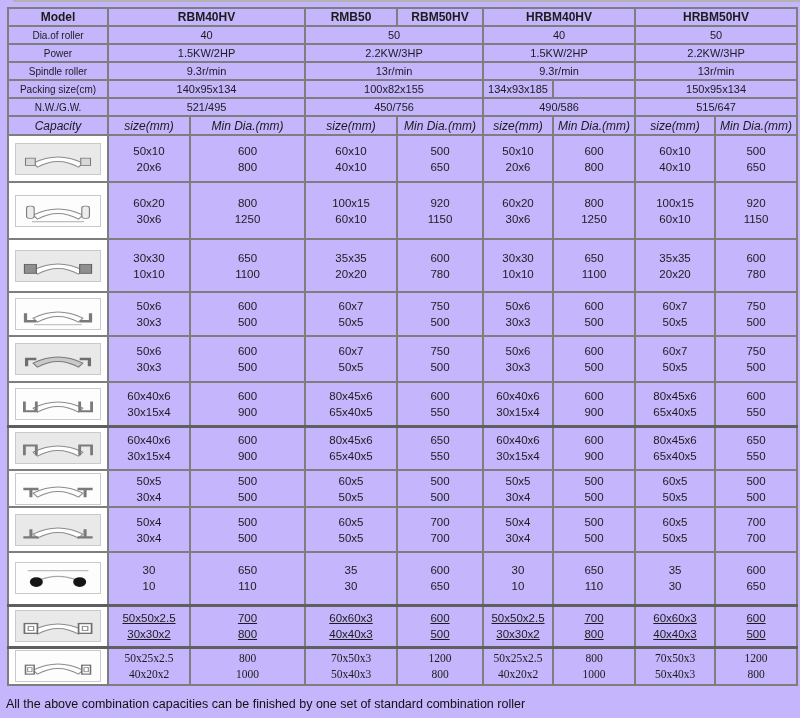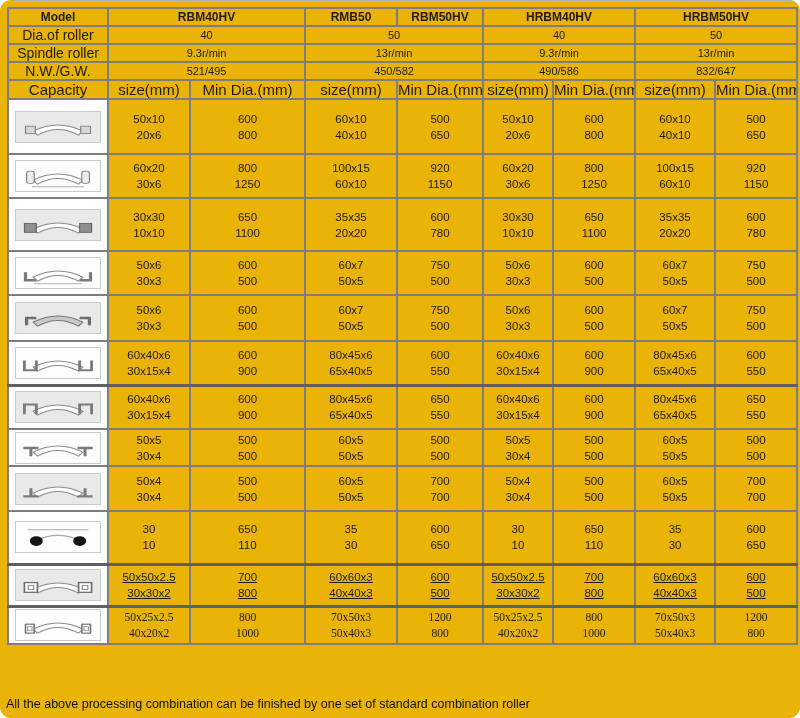--- a/index.html
+++ b/index.html
@@ -1,27 +1,27 @@
 <!DOCTYPE html>
 <html><head>
 <meta charset="utf-8">
 <style>
   html,body{margin:0;padding:0;background:#fff;}
-  .page{position:relative;width:800px;height:718px;background:#eab308;
-        font-family:"Liberation Sans",sans-serif;color:#1c1c1c;overflow:hidden;border-radius:11px;}
+  .page{position:relative;width:800px;height:718px;background:#c4b5fd;
+        font-family:"Liberation Sans",sans-serif;color:#1c1c1c;overflow:hidden;}
   .top-line{position:absolute;left:13px;top:0;width:787px;height:2px;background:#b3b3b3;}
   table.spec{position:absolute;left:7px;top:7px;width:789px;border-collapse:collapse;
              table-layout:fixed;border:2px solid #6e6e6e;}
   td{border:2px solid #7e7e7e;text-align:center;vertical-align:middle;
      font-size:11px;padding:0;overflow:hidden;white-space:nowrap;}
   tr.hdr{height:18px;}
   tr.model-row td{font-weight:bold;font-size:12px;}
   tr.cap-hdr{height:19px;}
-  tr.cap-hdr td{font-size:15px;}
-  td.lbl{font-size:14px;}
+  tr.cap-hdr td{font-size:12px;font-style:italic;}
+  td.lbl{font-size:10px;}
   td.val div{line-height:16px;font-size:11.5px;}
   td.icon-cell{background:#fff;}
   .icon-frame{display:inline-block;border:1px solid #c9c9c9;background:#fdfdfd;
               padding:2px 3px;line-height:0;}
   .icon-frame.shaded{background:#e9e9e9;}
   tr.thick td{border-top:3px solid #5f5f5f;}
   .footer-note{position:absolute;left:6px;top:697px;font-size:12.5px;color:#111;}
 </style>
 </head>
 <body>
@@ -51,47 +51,62 @@
         <td colspan="2">HRBM50HV</td>
       </tr>
       <tr class="hdr">
         <td class="lbl">Dia.of roller</td>
         <td colspan="2">40</td>
         <td colspan="2">50</td>
         <td colspan="2">40</td>
         <td colspan="2">50</td>
       </tr>
       <tr class="hdr">
+        <td class="lbl">Power</td>
+        <td colspan="2">1.5KW/2HP</td>
+        <td colspan="2">2.2KW/3HP</td>
+        <td colspan="2">1.5KW/2HP</td>
+        <td colspan="2">2.2KW/3HP</td>
+      </tr>
+      <tr class="hdr">
         <td class="lbl">Spindle roller</td>
         <td colspan="2">9.3r/min</td>
         <td colspan="2">13r/min</td>
         <td colspan="2">9.3r/min</td>
         <td colspan="2">13r/min</td>
       </tr>
       <tr class="hdr">
+        <td class="lbl">Packing size(cm)</td>
+        <td colspan="2">140x95x134</td>
+        <td colspan="2">100x82x155</td>
+        <td>134x93x185</td>
+        <td></td>
+        <td colspan="2">150x95x134</td>
+      </tr>
+      <tr class="hdr">
         <td class="lbl">N.W./G.W.</td>
         <td colspan="2">521/495</td>
-        <td colspan="2">450/582</td>
+        <td colspan="2">450/756</td>
         <td colspan="2">490/586</td>
-        <td colspan="2">832/647</td>
+        <td colspan="2">515/647</td>
       </tr>
       <tr class="hdr cap-hdr">
         <td class="lbl">Capacity</td>
         <td>size(mm)</td>
         <td>Min Dia.(mm)</td>
         <td>size(mm)</td>
         <td>Min Dia.(mm)</td>
         <td>size(mm)</td>
         <td>Min Dia.(mm)</td>
         <td>size(mm)</td>
         <td>Min Dia.(mm)</td>
       </tr>
     </tbody>
     <tbody>
-        <tr style="height: 55px;">
+        <tr style="height: 47px;">
           <td class="icon-cell"><span class="icon-frame shaded"><svg viewBox="0 0 72 32" width="78" height="26" preserveAspectRatio="none" xmlns="http://www.w3.org/2000/svg">
                 <path d="M13 21 Q36 6 59 21 L55 26 Q36 12 17 26 Z" fill="#fdfdfd" stroke="#8c8c8c" stroke-width="1.1"></path>
                 <rect x="6" y="15" width="9" height="9" fill="#d8d8d8" stroke="#7a7a7a"></rect>
                 <rect x="57" y="15" width="9" height="9" fill="#d8d8d8" stroke="#7a7a7a"></rect>
               </svg></span></td>
           <td class="val">
             <div>50x10</div>
             <div>20x6</div>
           </td>
           <td class="val">
@@ -116,21 +131,21 @@
           </td>
           <td class="val">
             <div>60x10</div>
             <div>40x10</div>
           </td>
           <td class="val">
             <div>500</div>
             <div>650</div>
           </td>
         </tr>
-        <tr style="height: 44px;">
+        <tr style="height: 57px;">
           <td class="icon-cell"><span class="icon-frame"><svg viewBox="0 0 72 32" width="78" height="26" preserveAspectRatio="none" xmlns="http://www.w3.org/2000/svg">
                 <path d="M13 21 Q36 6 59 21 L55 26 Q36 12 17 26 Z" fill="#fdfdfd" stroke="#8c8c8c" stroke-width="1.1"></path>
                 <rect x="7" y="10" width="7" height="15" rx="2.5" fill="#ececec" stroke="#7a7a7a"></rect>
                 <rect x="58" y="10" width="7" height="15" rx="2.5" fill="#ececec" stroke="#7a7a7a"></rect>
                 <line x1="12" y1="29" x2="60" y2="29" stroke="#bdbdbd" stroke-width="1.5"></line>
               </svg></span></td>
           <td class="val">
             <div>60x20</div>
             <div>30x6</div>
           </td>
@@ -555,14 +570,14 @@
             <div>50x40x3</div>
           </td>
           <td class="val">
             <div>1200</div>
             <div>800</div>
           </td>
         </tr>
       </tbody>
   </table>
 
-  <div class="footer-note">All the above processing combination can be finished by one set of standard combination roller</div>
+  <div class="footer-note">All the above combination capacities can be finished by one set of standard combination roller</div>
 </div>
 
 </body></html>

